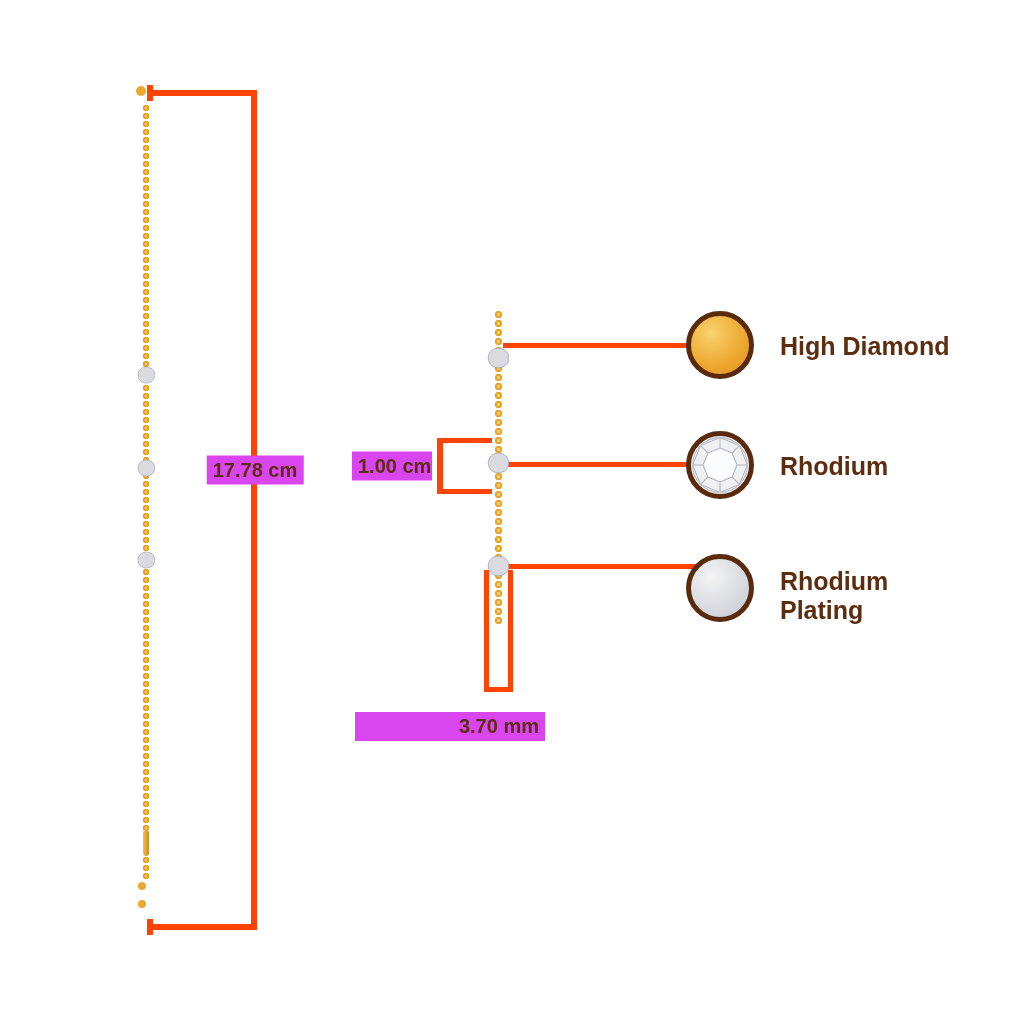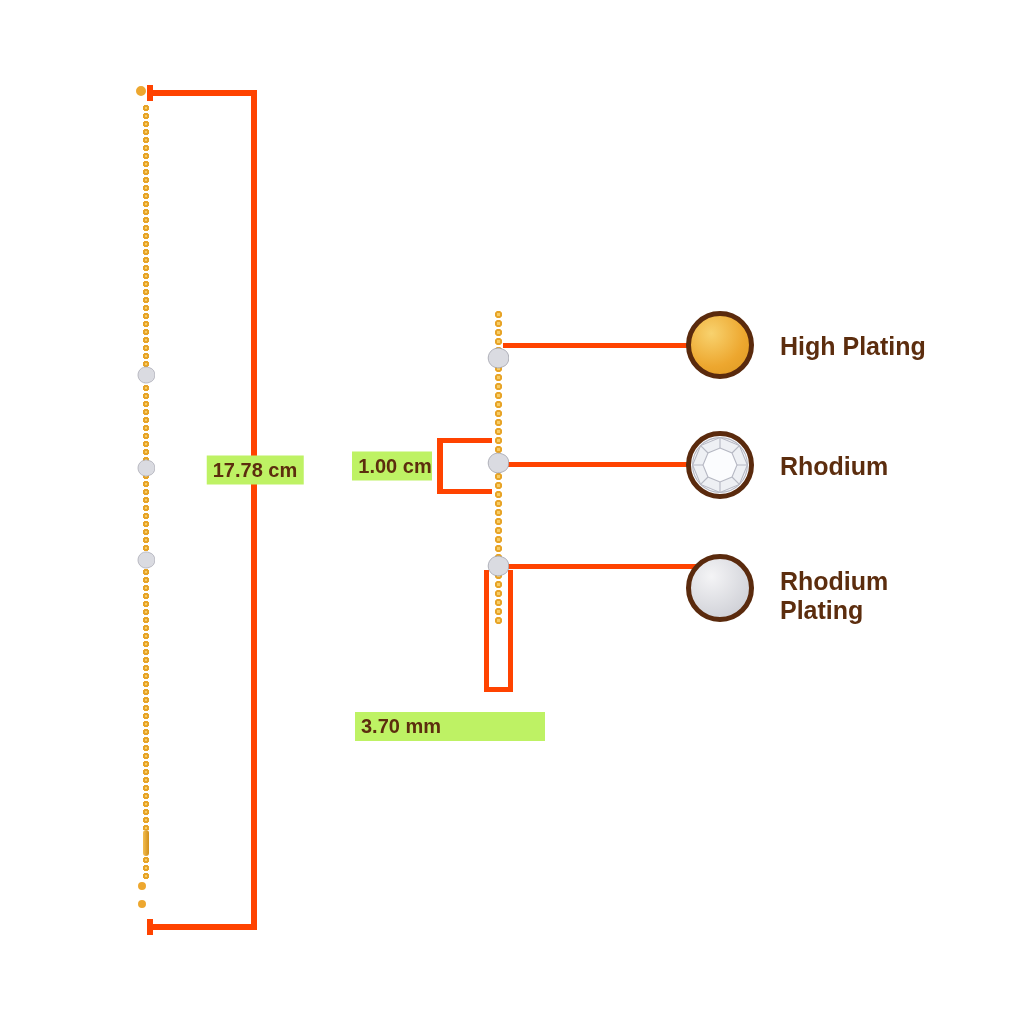--- a/index.html
+++ b/index.html
@@ -32,21 +32,21 @@
     border-radius:50%; background:#fff;
   }
   .goldbar {
     position:absolute; background:linear-gradient(90deg,#f3bd4f,#d18f1b);
     border-radius:3px;
   }
   .moon { position:absolute; }
 
   .dim-label {
     position:absolute; color:var(--text,#5C2D0E); font-weight:700;
-    font-size:20px; background:#bef264; padding:3px 6px; white-space:nowrap;
+    font-size:20px; background:#d946ef; padding:3px 6px; white-space:nowrap;
   }
   .legend-label {
     position:absolute; color:var(--text,#5C2D0E); font-weight:700;
     font-size:25px; transform:translateY(-50%); line-height:1.15;
   }
   .legend-circle {
     position:absolute; width:68px; height:68px; border-radius:50%;
     border:5px solid var(--outline,#5A2A0D);
   }
   .swatch-gold {
@@ -115,28 +115,28 @@
     <svg class="moon" style="left:487px;top:452px;" width="22" height="22" viewBox="0 0 20 20">
       <path d="M13.8 1.8 A9 9 0 1 0 13.8 18.2 A8.6 8.6 0 0 0 13.8 1.8 Z" fill="#dadbe1" stroke="#9fa0aa" stroke-width="0.7"></path>
     </svg>
     <svg class="moon" style="left:487px;top:555px;" width="22" height="22" viewBox="0 0 20 20">
       <path d="M13.8 1.8 A9 9 0 1 0 13.8 18.2 A8.6 8.6 0 0 0 13.8 1.8 Z" fill="#dadbe1" stroke="#9fa0aa" stroke-width="0.7"></path>
     </svg>
   </div>
 
   <div class="dim-label" style="left:255px;top:470px;transform:translate(-50%,-50%);">17.78 cm</div>
 
-  <div class="dim-label" style="left:352px;top:466px;width:80px;text-align:center;transform:translateY(-50%);padding-right:0;">1.00 cm</div>
+  <div class="dim-label" style="left:352px;top:466px;width:80px;text-align:left;transform:translateY(-50%);padding-right:0;">1.00 cm</div>
 
-  <div class="dim-label" style="left:355px;top:712px;width:190px;text-align:left;">3.70 mm</div>
+  <div class="dim-label" style="left:355px;top:712px;width:190px;text-align:right;">3.70 mm</div>
 
   <div>
 
     <div class="legend-circle swatch-gold" style="left:686px;top:311px;"></div>
-    <div class="legend-label" style="left:780px;top:346px;">High Plating</div>
+    <div class="legend-label" style="left:780px;top:346px;">High Diamond</div>
 
     <div class="legend-circle swatch-diamond" style="left:686px;top:431px;">
       <svg width="58" height="58" viewBox="0 0 58 58">
         <circle cx="29" cy="29" r="28" fill="#f7f8fa"></circle>
         <g stroke="#b6b8c3" stroke-width="1.1" fill="none">
           <circle cx="29" cy="29" r="27.4"></circle>
           <polygon points="29,1.6 48.4,9.6 56.4,29 48.4,48.4 29,56.4 9.6,48.4 1.6,29 9.6,9.6" fill="#eef0f4"></polygon>
           <polygon points="29,12 41,17 46,29 41,41 29,46 17,41 12,29 17,17" fill="#fbfcfe"></polygon>
           <line x1="29" y1="1.6" x2="29" y2="12"></line>
           <line x1="48.4" y1="9.6" x2="41" y2="17"></line>

